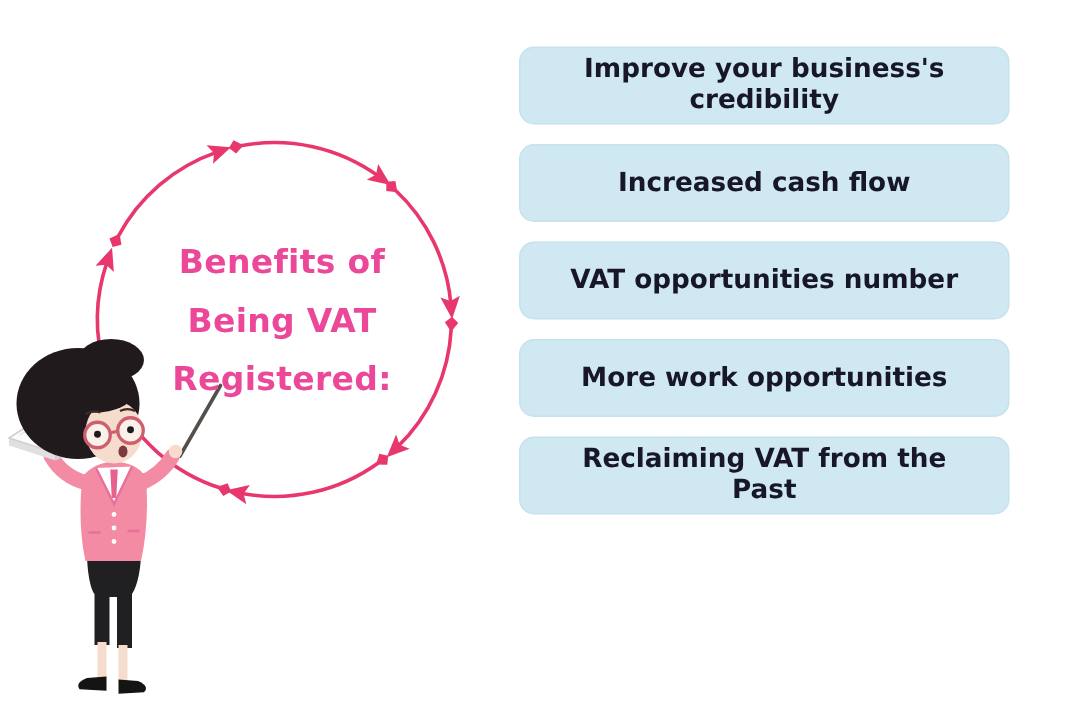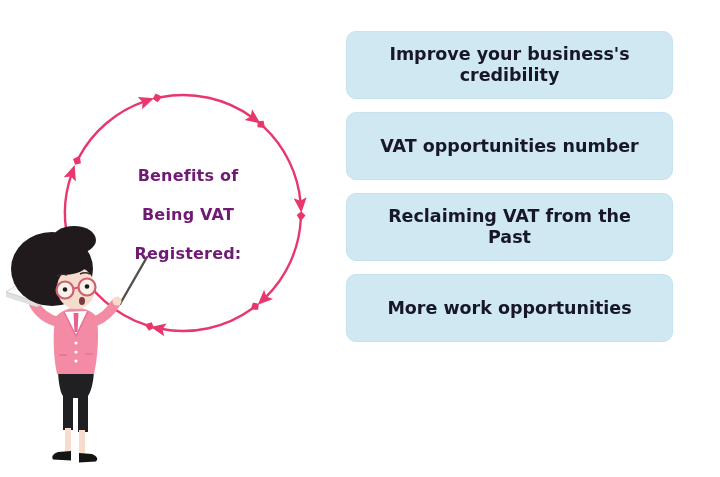--- a/index.html
+++ b/index.html
@@ -16,38 +16,38 @@
     position: absolute;
     left: 0; top: 0;
     width: 340px; height: 477px;
   }
   .diagram-title {
     position: absolute;
     left: 100px;
     top: 156px;
     width: 176px;
     text-align: center;
-    color: #701a75;
+    color: #ec4899;
     font-weight: bold;
-    font-size: 16px;
+    font-size: 22px;
     line-height: 39px;
     letter-spacing: 0.2px;
     white-space: pre-line;
   }
   .benefits {
     position: absolute;
     left: 346px;
     top: 31px;
     width: 327px;
     display: flex;
     flex-direction: column;
     gap: 13px;
   }
   .benefit-card {
-    height: 68px;
+    height: 52px;
     background: #cfe8f1;
     border: 1px solid #c6e2ee;
     border-radius: 10px;
     display: flex;
     align-items: center;
     justify-content: center;
     text-align: center;
     padding: 2px 28px;
   }
   .benefit-card span {
@@ -144,22 +144,25 @@
 
   <div class="diagram-title">Benefits of
 Being VAT
 Registered:</div>
 
   <div class="benefits">
     <div class="benefit-card">
       <span>Improve your business's credibility</span>
     </div>
     <div class="benefit-card">
+      <span>Increased cash flow</span>
+    </div>
+    <div class="benefit-card">
       <span>VAT opportunities number</span>
     </div>
     <div class="benefit-card">
-      <span>Reclaiming VAT from the Past</span>
+      <span>More work opportunities</span>
     </div>
     <div class="benefit-card">
-      <span>More work opportunities</span>
+      <span>Reclaiming VAT from the Past</span>
     </div>
   </div>
 </div>
 
 </body></html>

